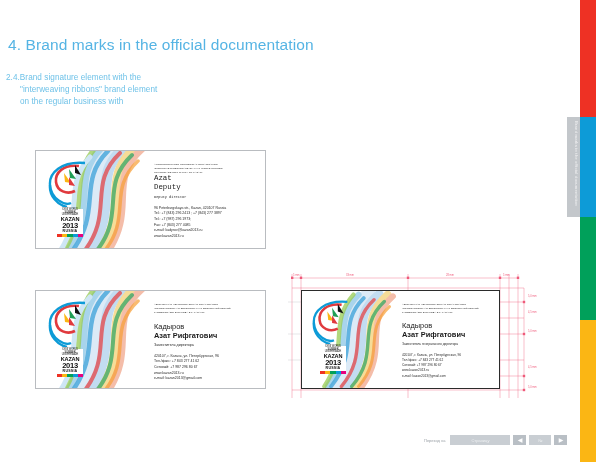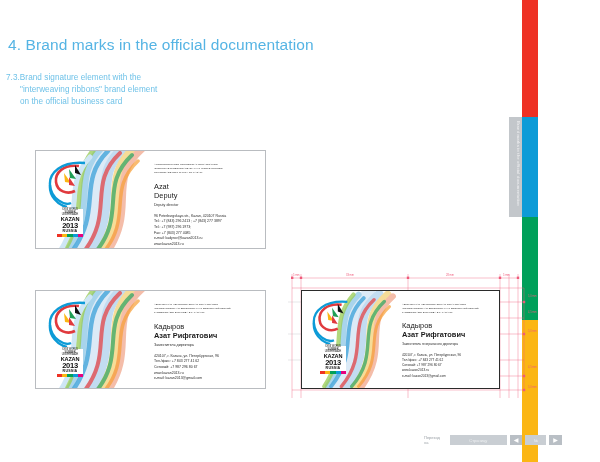--- a/index.html
+++ b/index.html
@@ -2,21 +2,21 @@
 <html><head>
 <meta charset="utf-8">
 <style>
   * { box-sizing: border-box; margin: 0; padding: 0; }
   html, body {
     width: 600px; height: 462px;
     background: #ffffff;
     font-family: "Liberation Sans", sans-serif;
     overflow: hidden;
   }
-  .page { position: relative; width: 538px; height: 462px; background: #fff; }
+  .page { position: relative; width: 596px; height: 462px; background: #fff; }
 
   
   .rail { position: absolute; right: 0; top: 0; width: 16px; height: 462px; }
   .rail .band { position: absolute; right: 0; width: 16px; }
   .side-tab {
     position: absolute; right: 16px; top: 117px;
     width: 13px; height: 100px;
     background: #c3c7cb;
   }
   .side-tab span {
@@ -115,23 +115,23 @@
     <div class="band" style="top:117px;height:100px;background:#0d9bd7"></div>
     <div class="band" style="top:217px;height:103px;background:#00a05a"></div>
     <div class="band" style="top:320px;height:142px;background:#fbb614"></div>
   </div>
   <div class="side-tab">
     <span>Brand marks in the official documentation</span>
   </div>
 
   <div class="h1">4. Brand marks in the official documentation</div>
   <div class="h2">
-    <span class="num">7.3.</span><span>Brand signature element with the</span>
+    <span class="num">2.4.</span><span>Brand signature element with the</span>
     <span class="ln ind">"interweaving ribbons" brand element</span>
-    <span class="ln ind">on the official business card</span>
+    <span class="ln ind">on the regular business with</span>
   </div>
 
   <div class="card" id="card-en">
     <div class="art">
       <svg width="112" height="99" viewBox="0 0 112 99">
         <g opacity="0.9" fill="none" stroke-linecap="round">
           <path d="M78 -4 C 40 26, 74 50, 40 103" stroke="#d9e8f6" stroke-width="17"></path>
           <path d="M90 -4 C 52 26, 86 52, 52 103" stroke="#bcd9f0" stroke-width="11"></path>
           <path d="M66 -4 C 34 28, 62 54, 30 103" stroke="#9fd0ea" stroke-width="7"></path>
           <path d="M100 -4 C 62 30, 96 56, 62 103" stroke="#f6d98d" stroke-width="9"></path>
@@ -170,21 +170,21 @@
           <i style="background:#e6007e"></i>
       </div>
     </div>
 
     <div class="ctext" style="left:118px;top:12px;width:110px;">
       <div class="org">
         <div>AUTONOMOUS NON-COMMERCIAL ORGANIZATION</div>
         <div>"EXECUTIVE DIRECTORATE OF XXVII WORLD SUMMER</div>
         <div>UNIVERSIADE 2013 IN CITY OF KAZAN"</div>
       </div>
-      <div style="margin-top:8px;">
+      <div style="font-family:Liberation Mono, monospace;">
         <div class="nm">Azat</div>
         <div class="nm">Deputy</div>
         <div class="pos">Deputy director</div>
       </div>
       <div class="contact">
         <div>96 Peterburgskaya str., Kazan, 420107 Russia</div>
         <div>Tel.: +7 (843) 296 2413 ; +7 (843) 277 3897</div>
         <div>Tel.: +7 (987) 296 1973;</div>
         <div>Fax: +7 (843) 277 4085</div>
         <div>e-mail: kadyrov@kazan2013.ru</div>

